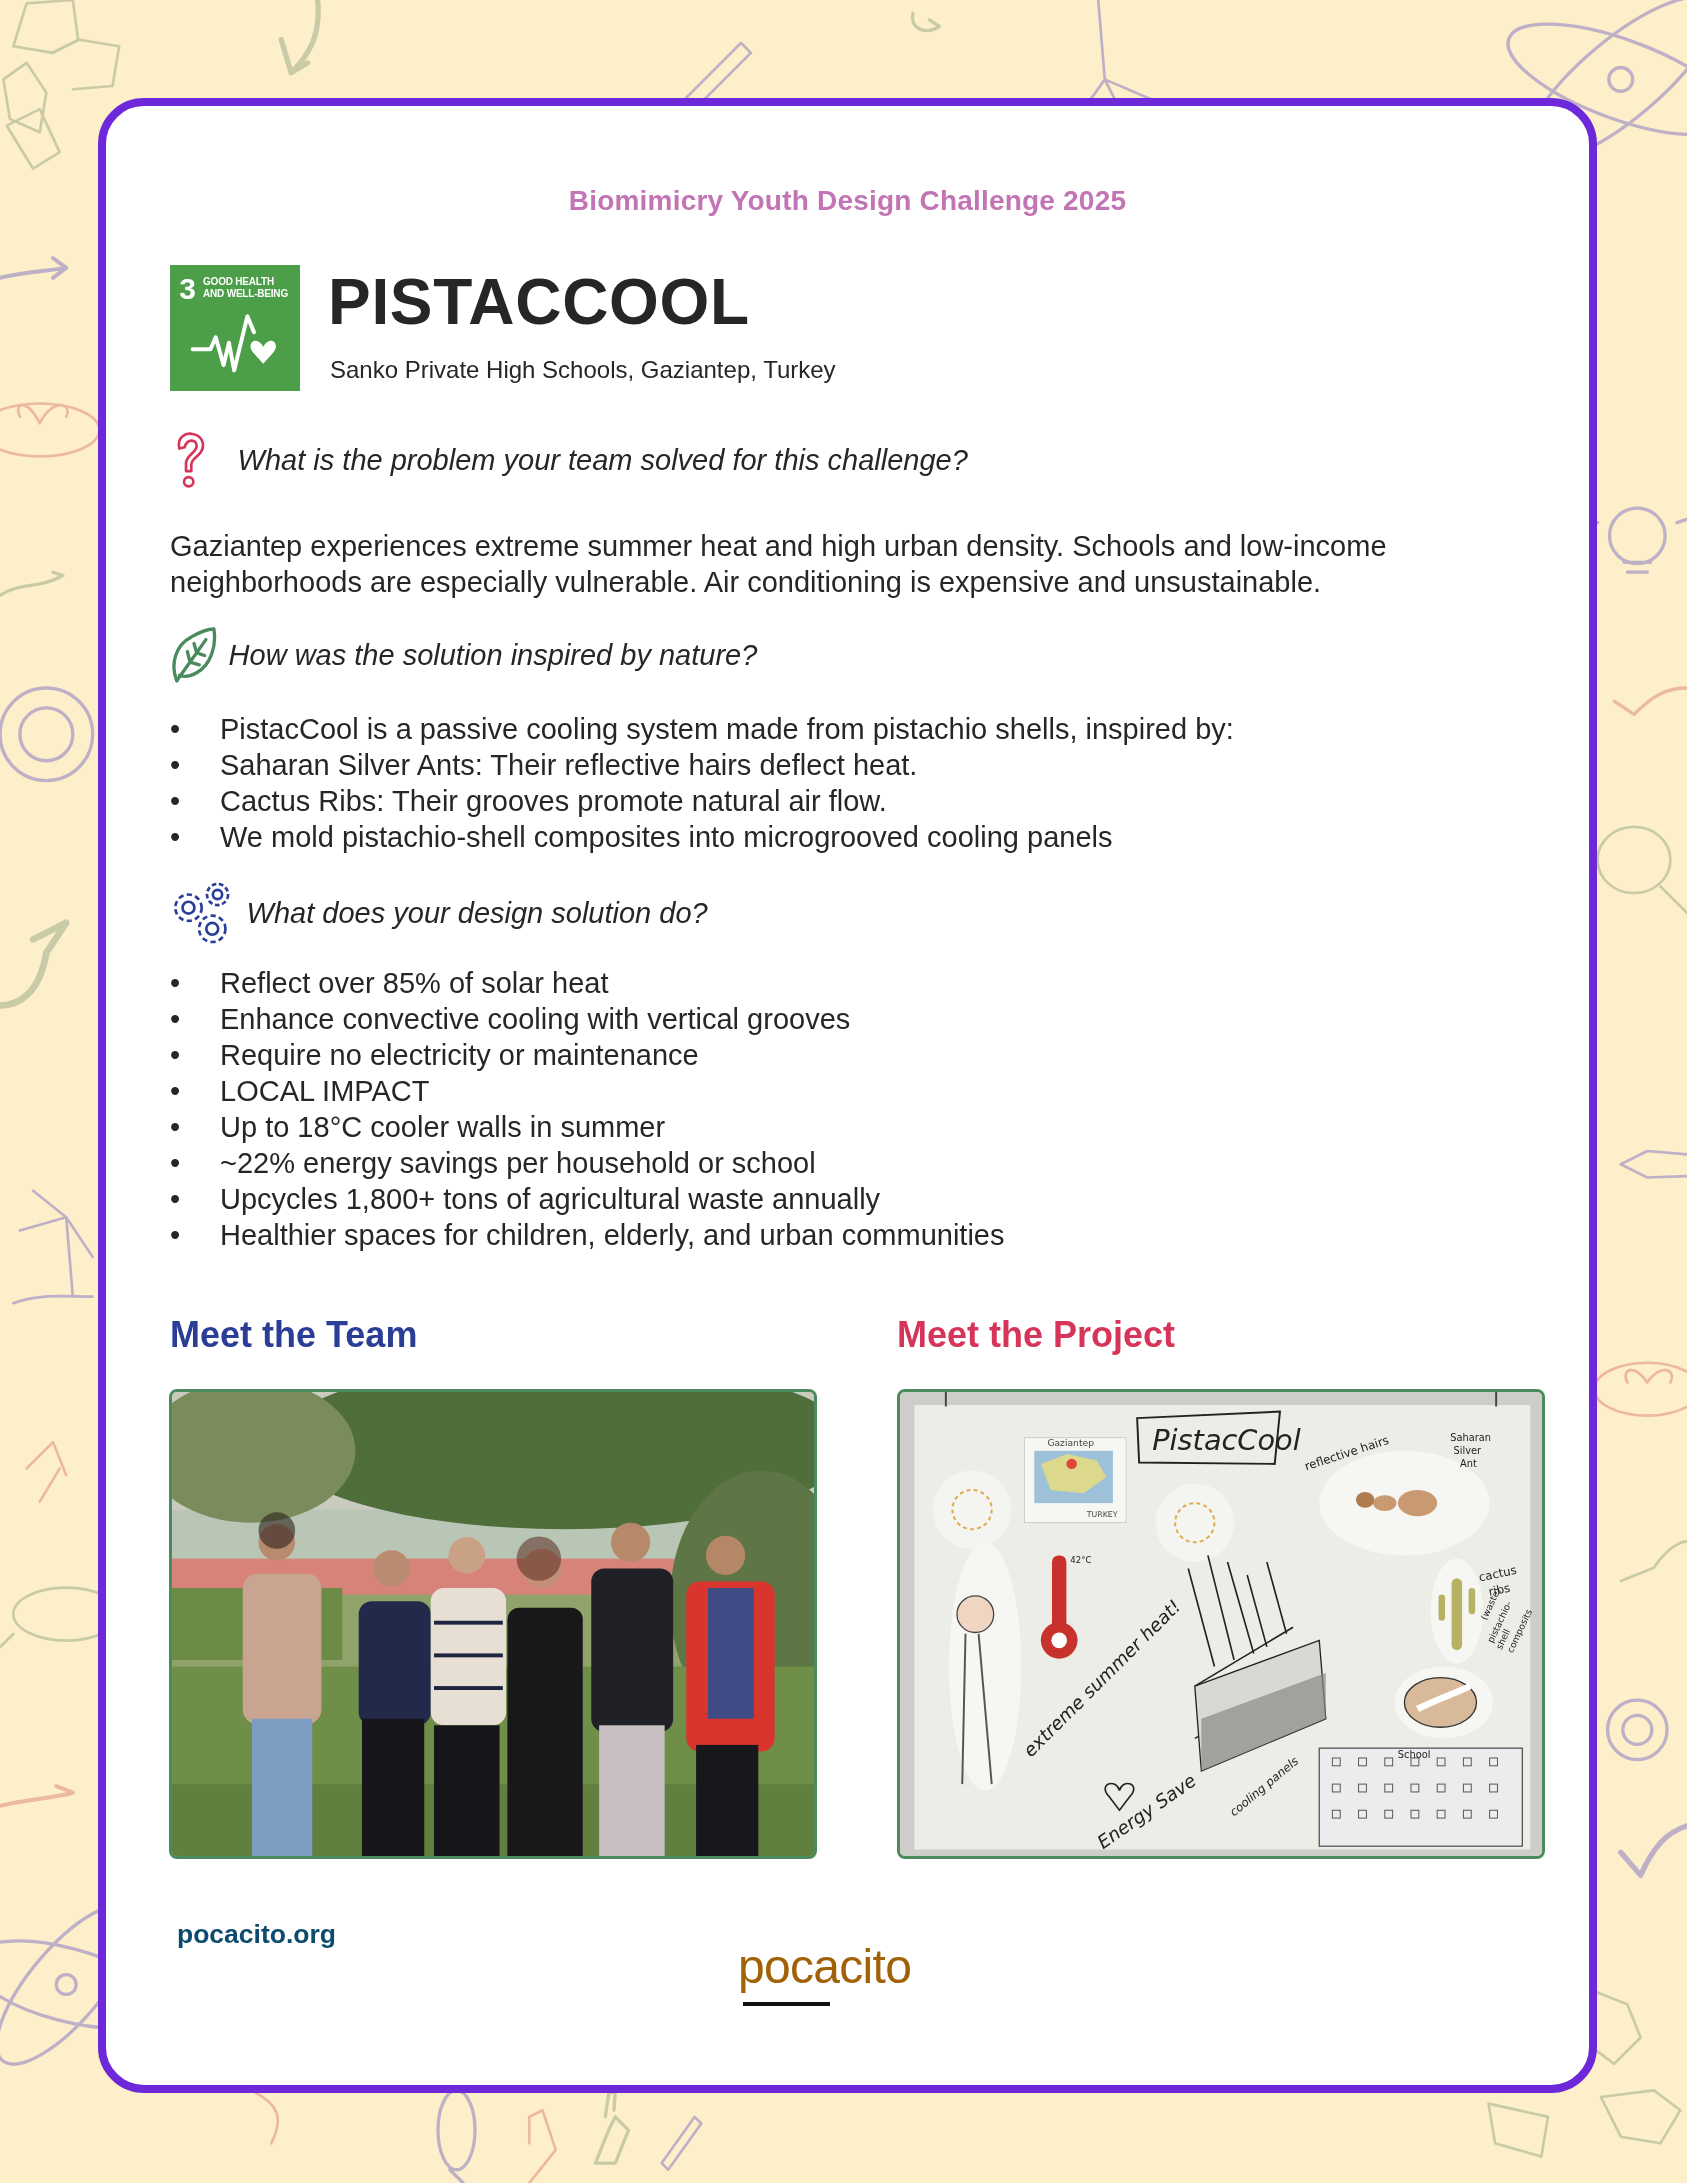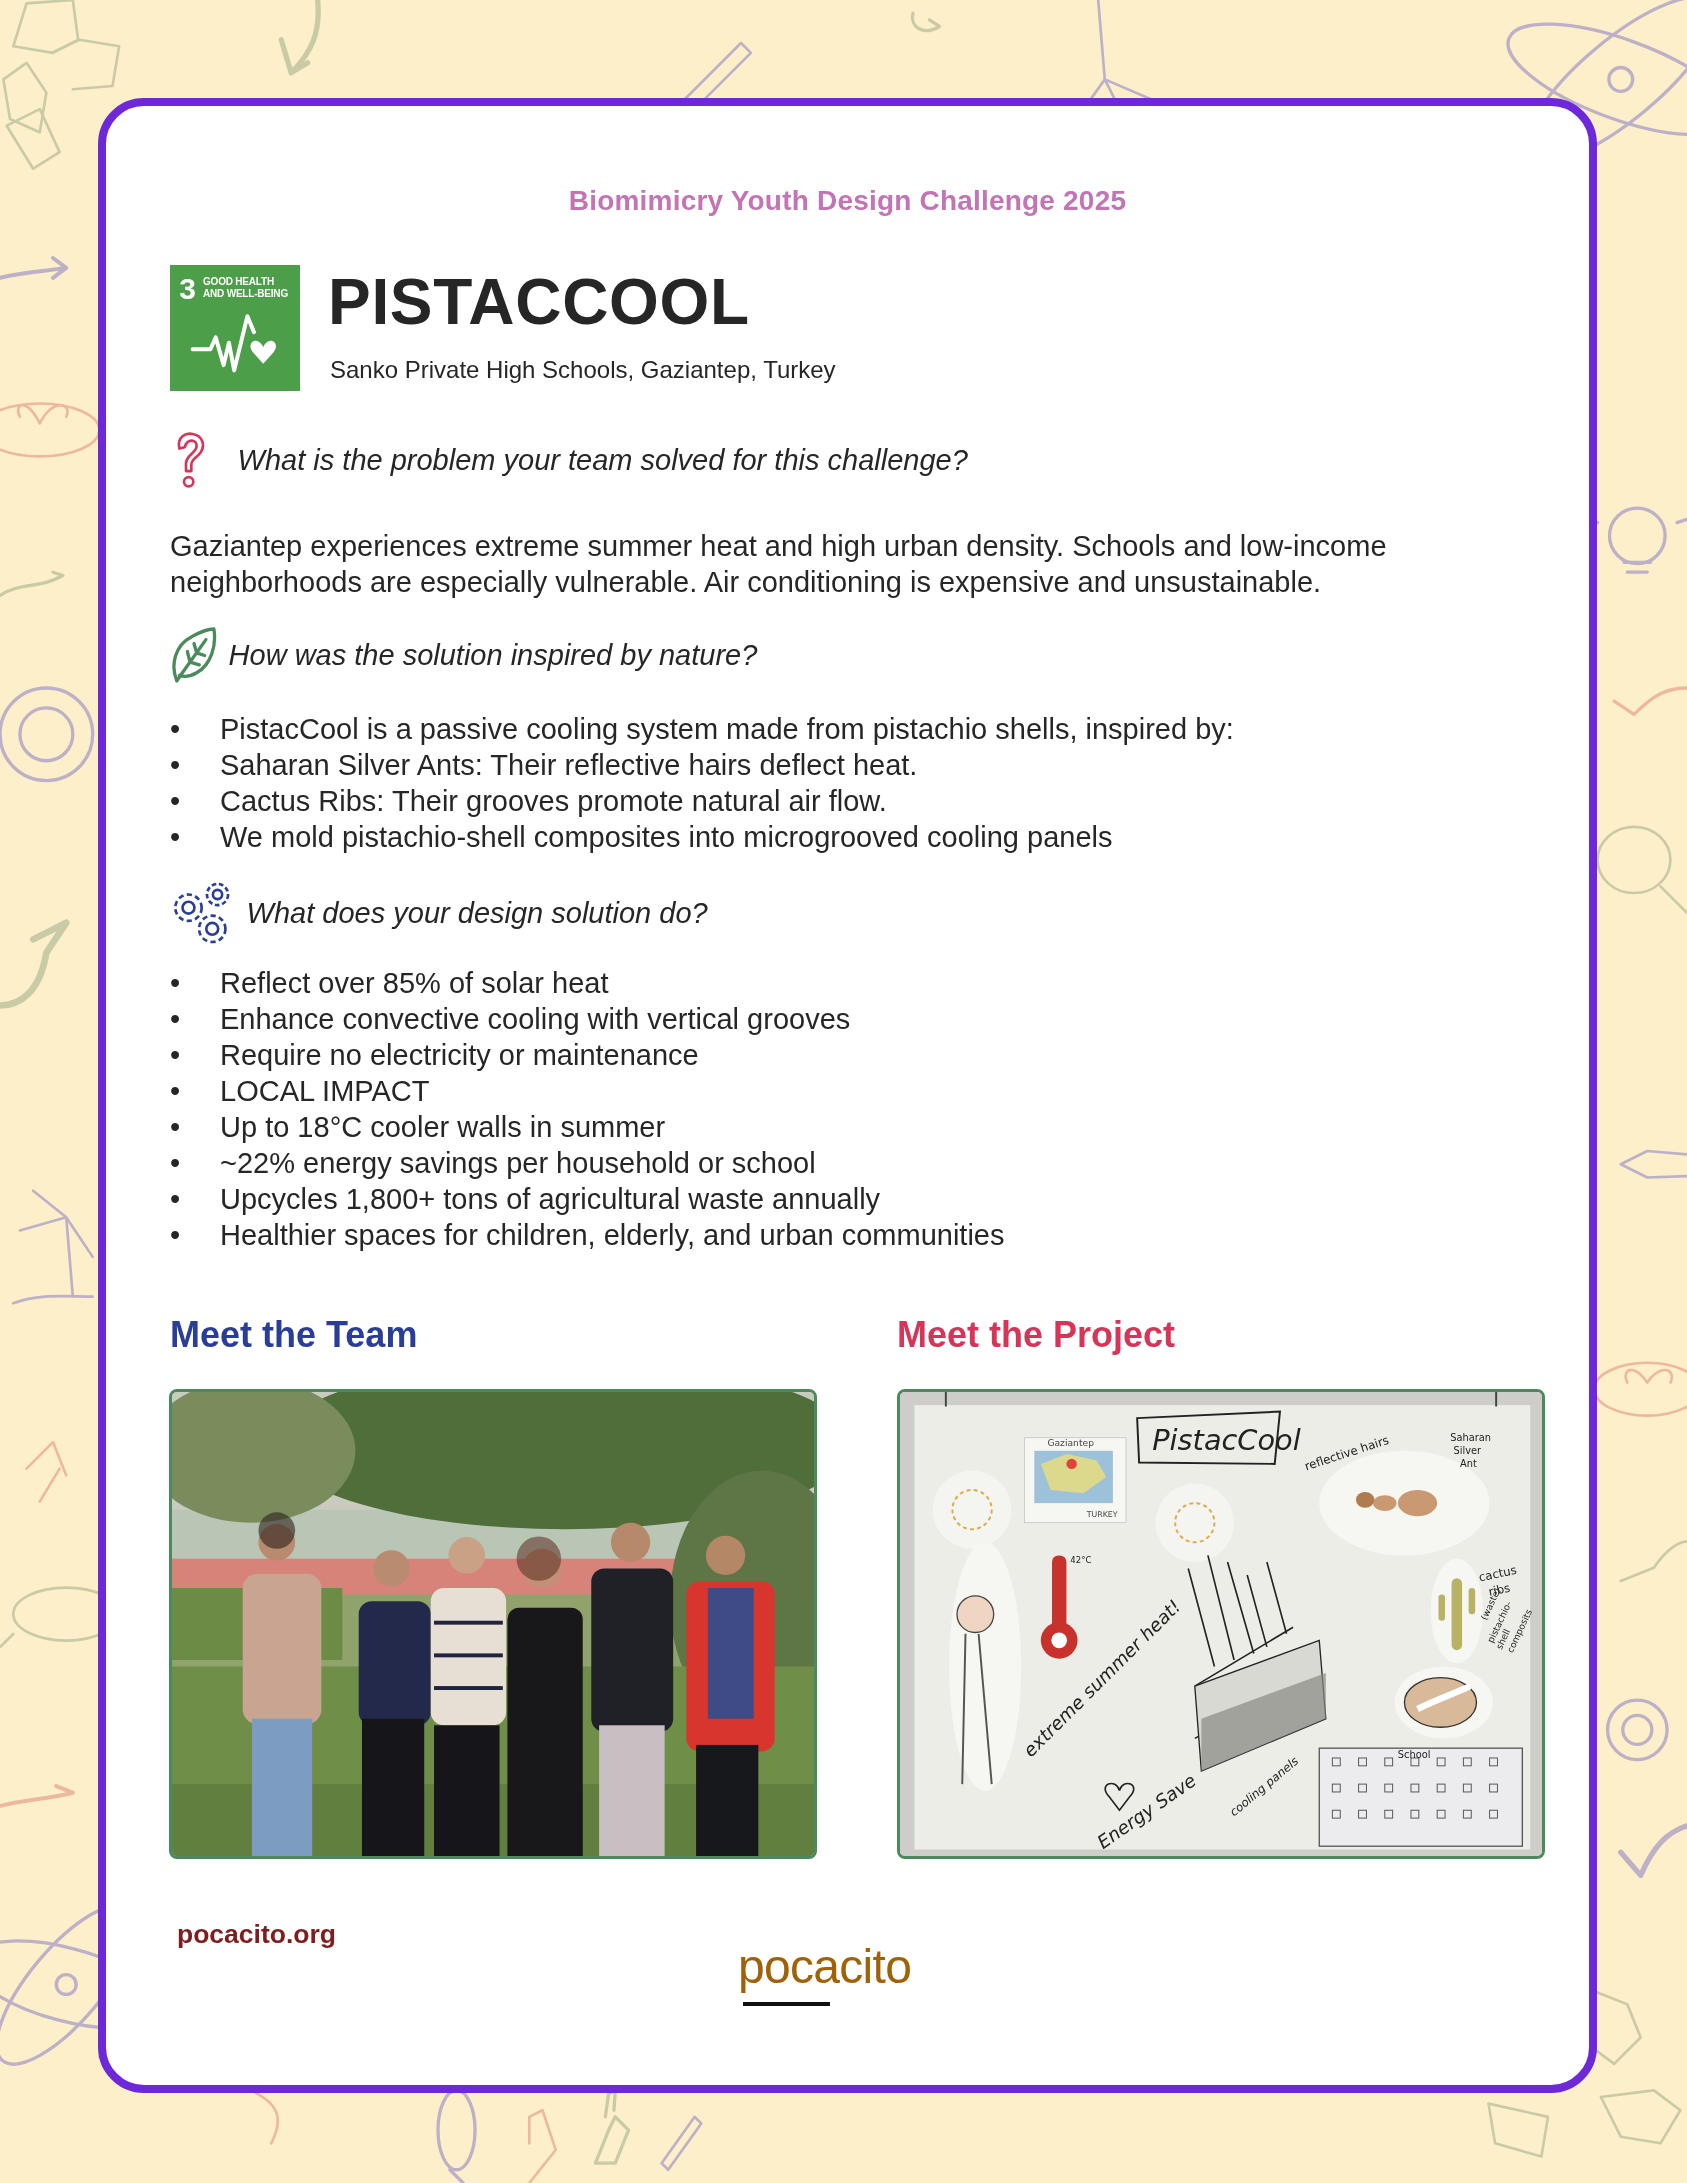--- a/index.html
+++ b/index.html
@@ -53,21 +53,21 @@
   .project-head { left: 791px; top: 1208px; color: #D63459; }
 
   .photo {
     position: absolute; top: 1283px; width: 648px; height: 470px;
     border: 3.3px solid #4A8A5C; border-radius: 8px; overflow: hidden; box-sizing: border-box;
   }
   .photo svg { display: block; width: 100%; height: 100%; }
   .team-photo { left: 63px; }
   .project-photo { left: 791px; }
 
-  .site { position: absolute; left: 71px; top: 1813px; font-size: 26.5px; font-weight: bold; color: #7f1d1d; }
+  .site { position: absolute; left: 71px; top: 1813px; font-size: 26.5px; font-weight: bold; color: #0c4a6e; }
   .logo { position: absolute; left: 632px; top: 1833px; font-size: 48px; color: #a16207; letter-spacing: -0.7px; }
   .logo-underline { position: absolute; left: 637px; top: 1896px; width: 87px; height: 4px; background: #111; }
 </style>
 </head>
 <body>
 
 <svg class="doodles" viewBox="0 0 2550 3300">
 
   <g class="d-sage" stroke-width="4">
     <path d="M20 70 L40 5 L110 0 L118 60 L80 80 Z"></path>

